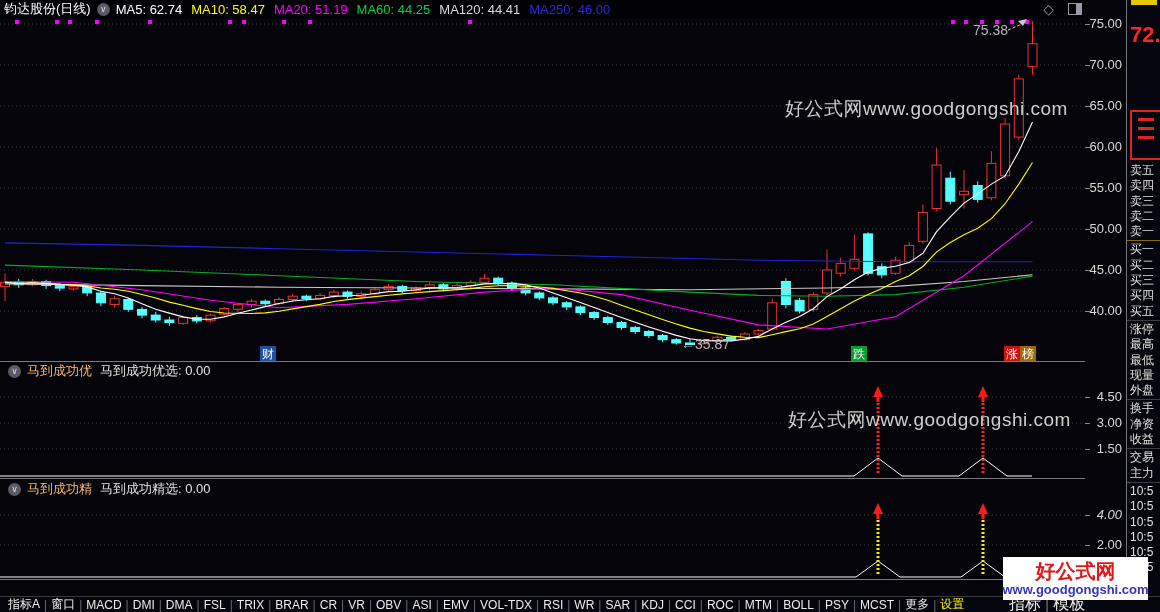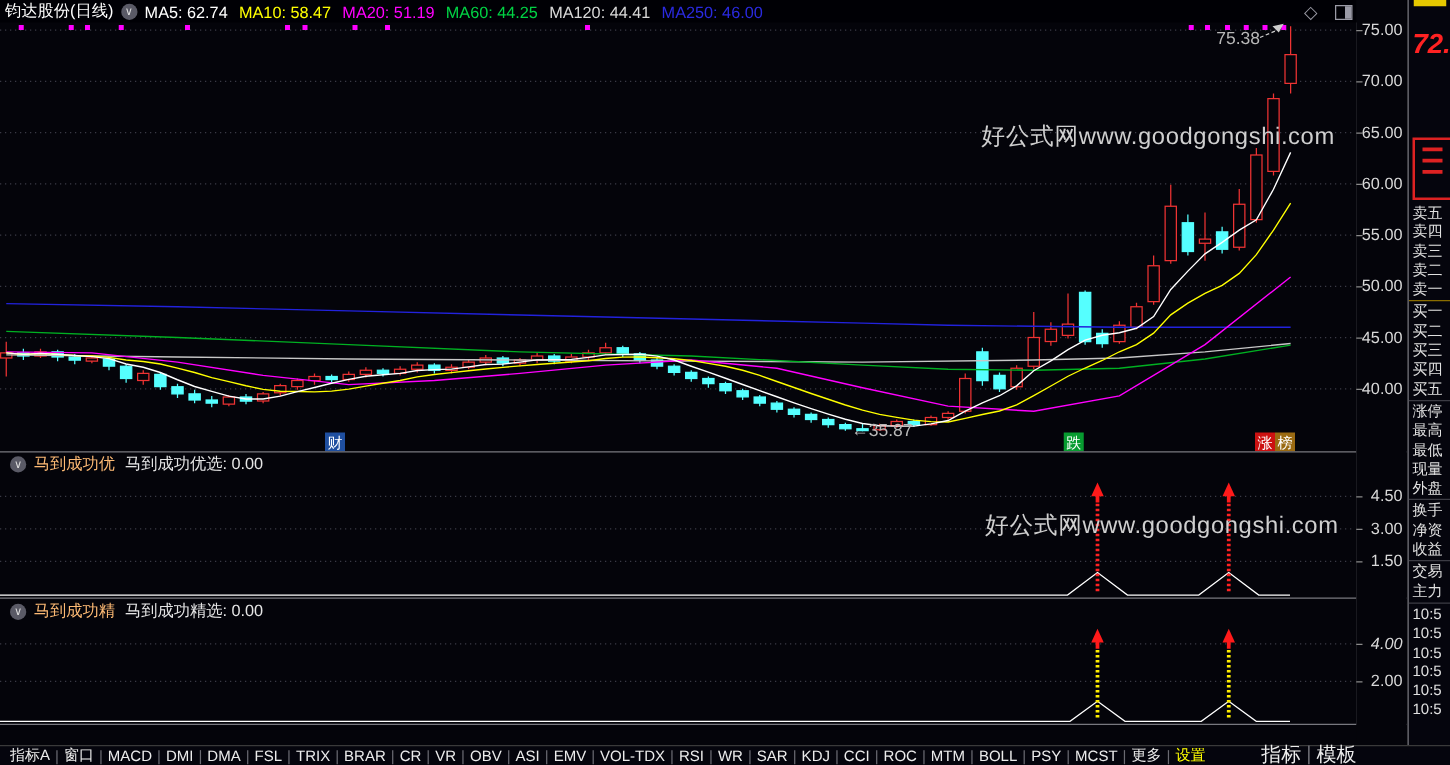--- a/index.html
+++ b/index.html
@@ -21,21 +21,21 @@
   .panel-hd{position:absolute;display:flex;align-items:center;font-size:13px;color:#e6e6e6;height:16px;}
   .panel-hd .t1{color:#fdba74;margin-right:8px;white-space:nowrap;}
   .panel-hd .t2{color:#e5e5e5;white-space:nowrap;}
   
   #axis-col{position:absolute;left:1085px;top:0;width:40px;height:596px;background:#04040a;}
   .ax-lab{position:absolute;right:3px;width:36px;text-align:right;font-size:13px;color:#d8d8d8;white-space:nowrap;}
   .ax-tick{position:absolute;left:0;width:5px;height:1px;background:#8a8a8a;}
   
   #rpanel{position:absolute;left:1126px;top:0;width:34px;height:596px;background:#05050d;border-left:1px solid #78787f;overflow:hidden;}
   .yellow-strip{position:absolute;left:4px;top:0;width:26px;height:5px;background:#e6c800;}
-  .big-price{position:absolute;left:3px;top:22px;font-size:22px;font-weight:bold;color:#ff2222;white-space:nowrap;font-style:italic;}
+  .big-price{position:absolute;left:3px;top:22px;font-size:22px;font-weight:bold;color:#ff2222;white-space:nowrap;}
   .red-box{position:absolute;left:3px;top:110px;width:33px;height:46px;border:2px solid #dd2222;overflow:hidden;}
   .red-box i{display:block;width:16px;height:3px;background:#dd2222;margin:6px 0 0 6px;}
   .rp-rows{position:absolute;left:0;top:163px;width:34px;}
   .rp-row{height:15.3px;line-height:15.3px;font-size:12px;color:#e0e0e0;padding-left:3px;white-space:nowrap;}
   .rp-sep{height:1px;background:#3c3c44;margin:1px 0;}
   .rp-sep.orange{background:#8a6d00;}
   
   #date-row{position:absolute;left:0;top:580px;width:1125px;height:16px;background:#000;}
   .dt{position:absolute;top:1px;font-size:12px;color:#d6d6d6;white-space:nowrap;}
   .cursor-date{position:absolute;top:1px;height:14px;background:#b4b4bc;color:#000;font-size:12px;
@@ -430,14 +430,18 @@
       <span class="tb-item">更多</span>
       <span class="tb-sep">|</span>
       <span class="tb-item" style="color: rgb(255, 255, 0);">设置</span>
     </div>
   <div id="tb-right">
       <span class="tb-item">指标</span>
       <span class="tb-sep">|</span>
       <span class="tb-item">模板</span>
     </div>
 
+  <div id="wm-box">
+    <span class="l1">好公式网</span>
+    <span class="l2">www.goodgongshi.com</span>
+  </div>
 
 </div>
 
 </body></html>

